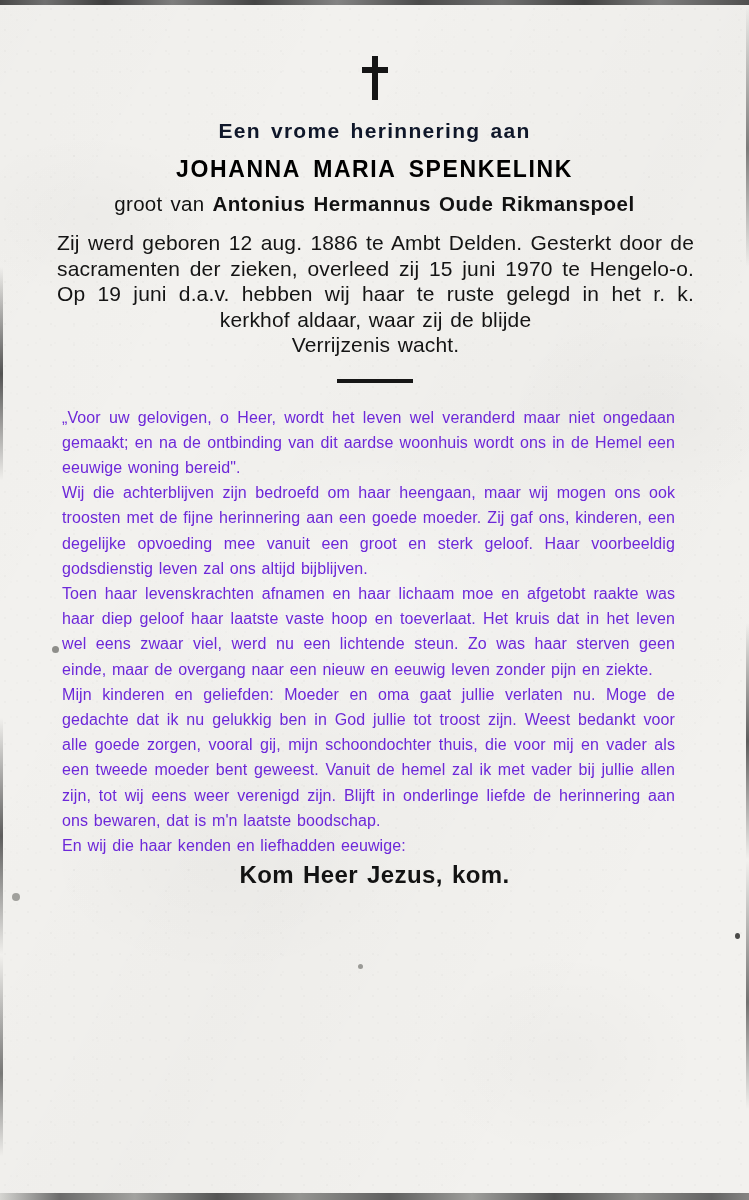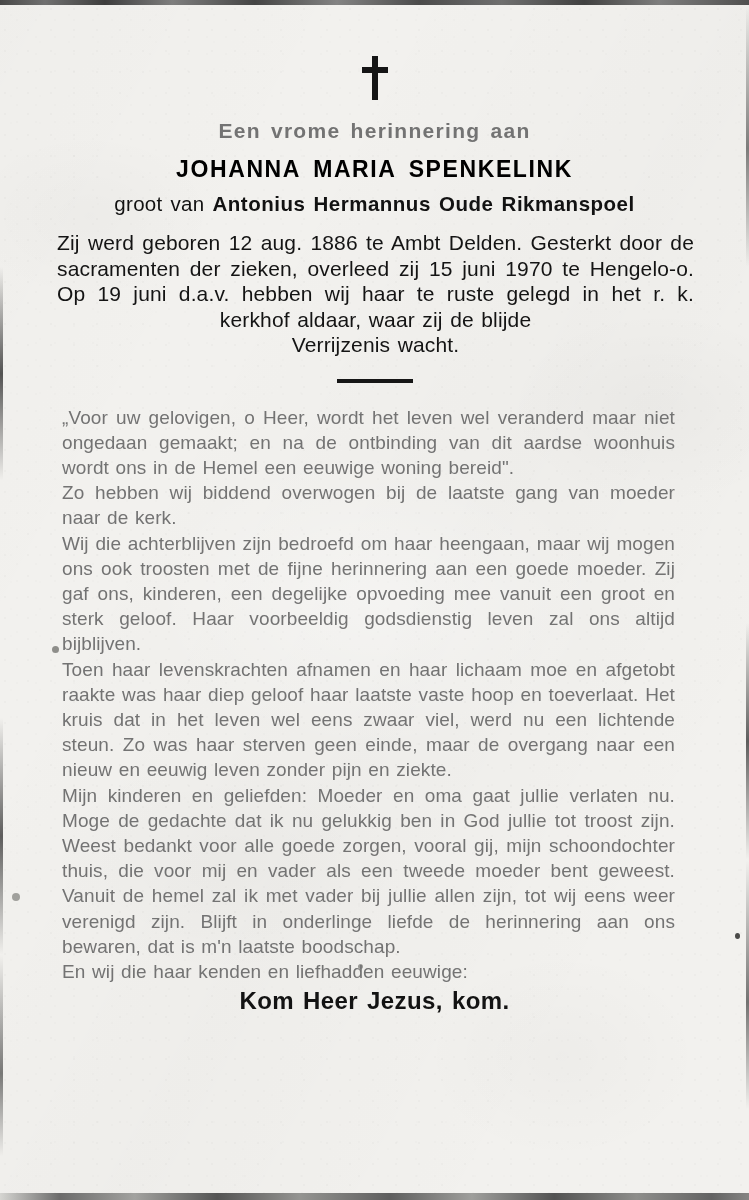--- a/index.html
+++ b/index.html
@@ -122,21 +122,21 @@
     height: 6px;
     background: #151515;
   }
 
   .tagline {
     text-align: center;
     font-size: 21px;
     letter-spacing: 1.3px;
     font-weight: 600;
     margin-top: 17px;
-    color: #737373;
+    color: #0f172a;
     word-spacing: 3px;
   }
 
   .deceased-name {
     text-align: center;
     font-size: 23px;
     font-weight: 700;
     letter-spacing: 1.6px;
     margin-top: 13px;
     color: #000000;
@@ -175,25 +175,25 @@
     margin-top: 21px;
   }
   .divider {
     width: 76px;
     height: 4px;
     background: #161616;
   }
 
   .body-text {
     margin: 22px 74px 0 62px;
-    font-size: 19px;
+    font-size: 16px;
     line-height: 25.2px;
     letter-spacing: 0.1px;
     word-spacing: 1.2px;
-    color: #737373;
+    color: #6d28d9;
   }
   .para {
     text-align: justify;
     text-align-last: left;
     margin: 0;
     hyphens: none;
   }
   .para + .para { margin-top: 0; }
   .para.open-last { text-align-last: left; }
 
@@ -247,21 +247,20 @@
       <span>Zij werd geboren 12 aug. 1886 te Ambt Delden. Gesterkt door de sacramenten der zieken, overleed zij 15 juni 1970 te Hengelo-o. Op 19 juni d.a.v. hebben wij haar te ruste gelegd in het r. k. kerkhof aldaar, waar zij de blijde</span>
       <span class="last-line">Verrijzenis wacht.</span>
     </div>
 
     <div class="divider-wrap">
       <div class="divider"></div>
     </div>
 
     <div class="body-text">
       <p class="para">„Voor uw gelovigen, o Heer, wordt het leven wel veranderd maar niet ongedaan gemaakt; en na de ontbinding van dit aardse woonhuis wordt ons in de Hemel een eeuwige woning bereid".</p>
-      <p class="para open-last">Zo hebben wij biddend overwogen bij de laatste gang van moeder naar de kerk.</p>
       <p class="para open-last">Wij die achterblijven zijn bedroefd om haar heengaan, maar wij mogen ons ook troosten met de fijne herinnering aan een goede moeder. Zij gaf ons, kinderen, een degelijke opvoeding mee vanuit een groot en sterk geloof. Haar voorbeeldig godsdienstig leven zal ons altijd bijblijven.</p>
       <p class="para open-last">Toen haar levenskrachten afnamen en haar lichaam moe en afgetobt raakte was haar diep geloof haar laatste vaste hoop en toeverlaat. Het kruis dat in het leven wel eens zwaar viel, werd nu een lichtende steun. Zo was haar sterven geen einde, maar de overgang naar een nieuw en eeuwig leven zonder pijn en ziekte.</p>
       <p class="para open-last">Mijn kinderen en geliefden: Moeder en oma gaat jullie verlaten nu. Moge de gedachte dat ik nu gelukkig ben in God jullie tot troost zijn. Weest bedankt voor alle goede zorgen, vooral gij, mijn schoondochter thuis, die voor mij en vader als een tweede moeder bent geweest. Vanuit de hemel zal ik met vader bij jullie allen zijn, tot wij eens weer verenigd zijn. Blijft in onderlinge liefde de herinnering aan ons bewaren, dat is m'n laatste boodschap.</p>
       <p class="para">En wij die haar kenden en liefhadden eeuwige:</p>
     </div>
 
     <div class="closing">Kom Heer Jezus, kom.</div>
 
   </div>
 </div>

